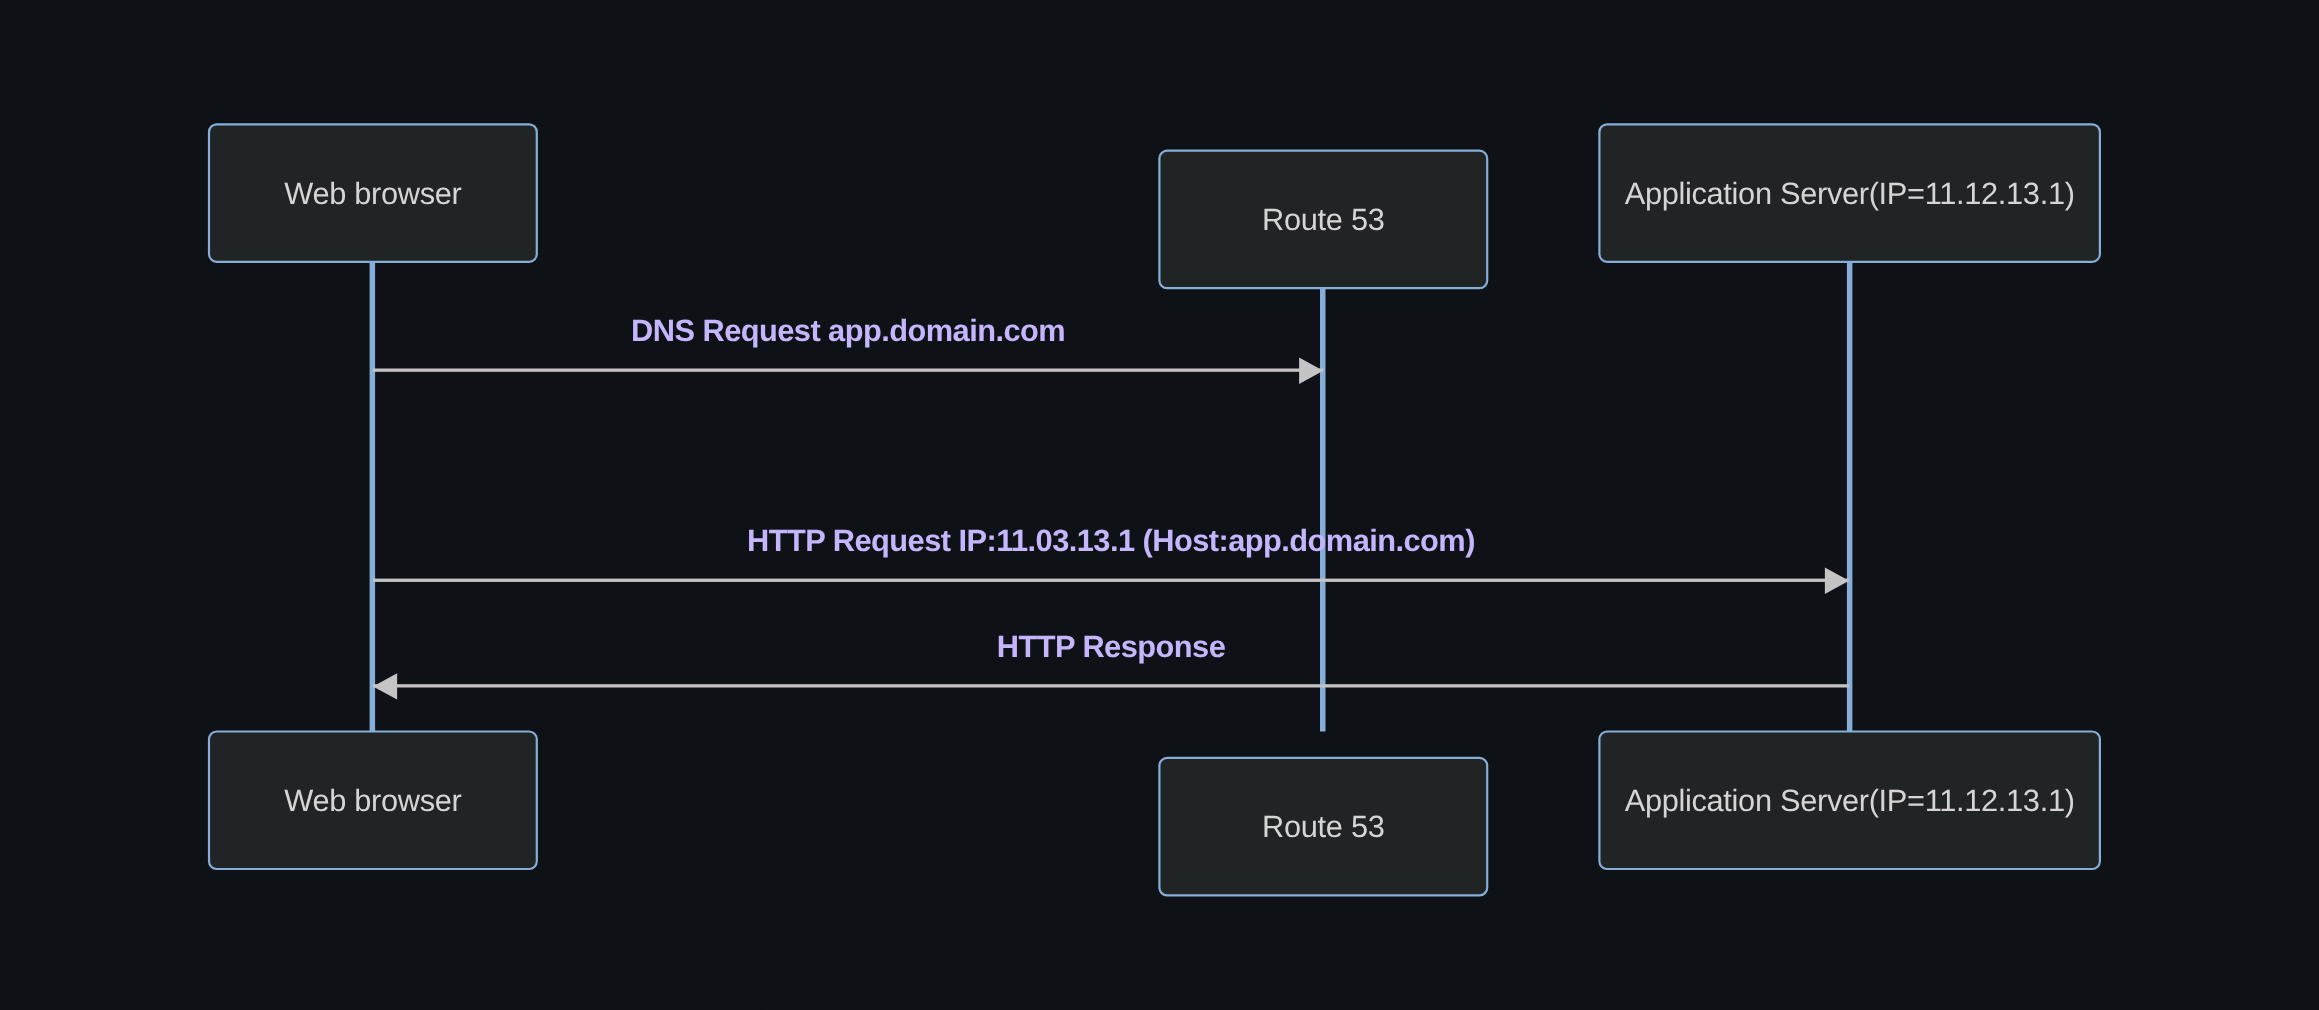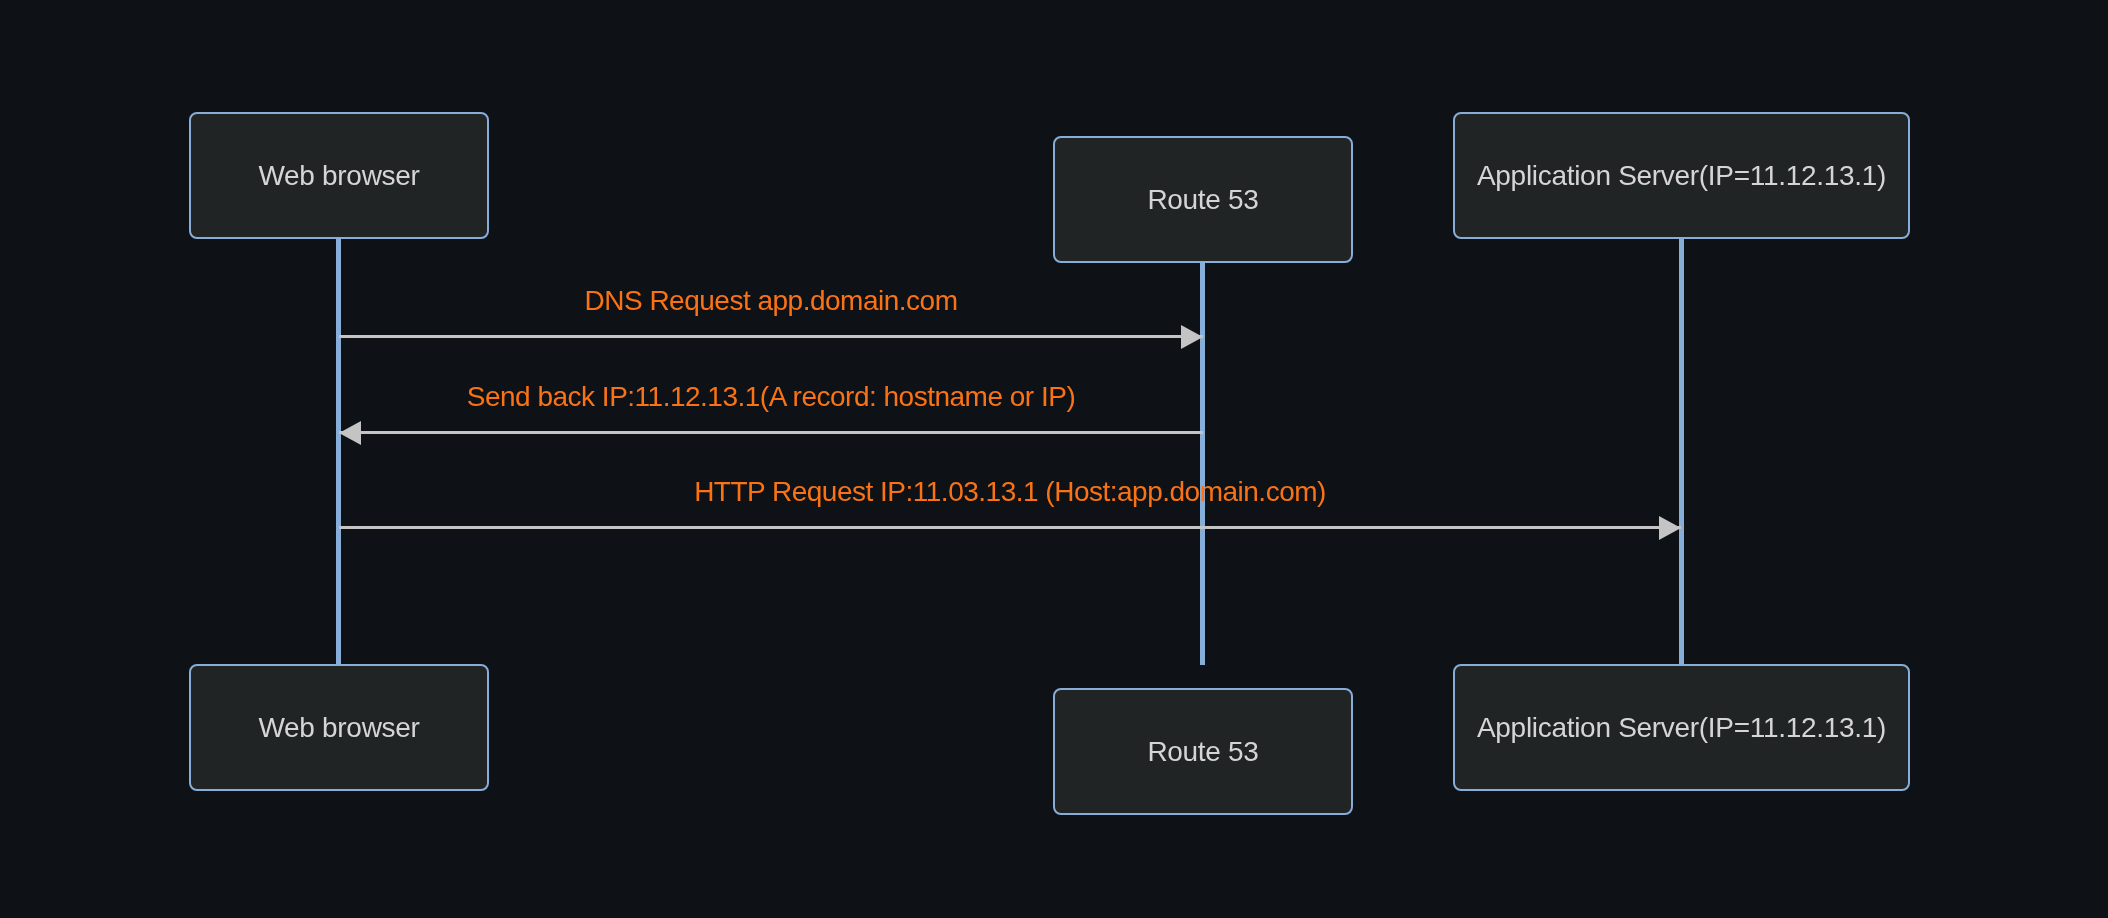--- a/index.html
+++ b/index.html
@@ -55,23 +55,23 @@
   .col-1 { left: 1053px; width: 300px; margin-top: 24px; }
   .col-2 { left: 1453px; width: 457px; align-items: center; }
   
   .message {
     position: absolute;
     z-index: 2;
   }
   .msg-label {
     display: block;
     text-align: center;
-    color: #f97316;
+    color: #c4b5fd;
     font-size: 28px;
-    font-weight: normal;
+    font-weight: bold;
     letter-spacing: -0.5px;
     line-height: 36px;
     height: 36px;
     white-space: nowrap;
   }
   .msg-line {
     position: relative;
     margin-top: 16px;
     height: 3px;
     background: #c4c4c4;
@@ -117,34 +117,34 @@
     <span class="actor-label">Application Server(IP=11.12.13.1)</span>
   </div>
 
   <div class="message" id="message-0">
     <span class="msg-label">DNS Request app.domain.com</span>
     <div class="msg-line dir-right">
       <span class="arrowhead"></span>
     </div>
   </div>
 
-  <div class="message" id="message-1">
-    <span class="msg-label">Send back IP:11.12.13.1(A record: hostname or IP)</span>
-    <div class="msg-line dir-left">
-      <span class="arrowhead"></span>
-    </div>
-  </div>
 
   <div class="message" id="message-2">
     <span class="msg-label">HTTP Request IP:11.03.13.1 (Host:app.domain.com)</span>
     <div class="msg-line dir-right">
       <span class="arrowhead"></span>
     </div>
   </div>
 
+  <div class="message" id="message-3">
+    <span class="msg-label">HTTP Response</span>
+    <div class="msg-line dir-left">
+      <span class="arrowhead"></span>
+    </div>
+  </div>
 
   <div class="actor-box row-bottom col-0">
     <span class="actor-label">Web browser</span>
   </div>
   <div class="actor-box row-bottom col-1">
     <span class="actor-label">Route 53</span>
   </div>
   <div class="actor-box row-bottom col-2">
     <span class="actor-label">Application Server(IP=11.12.13.1)</span>
   </div>

